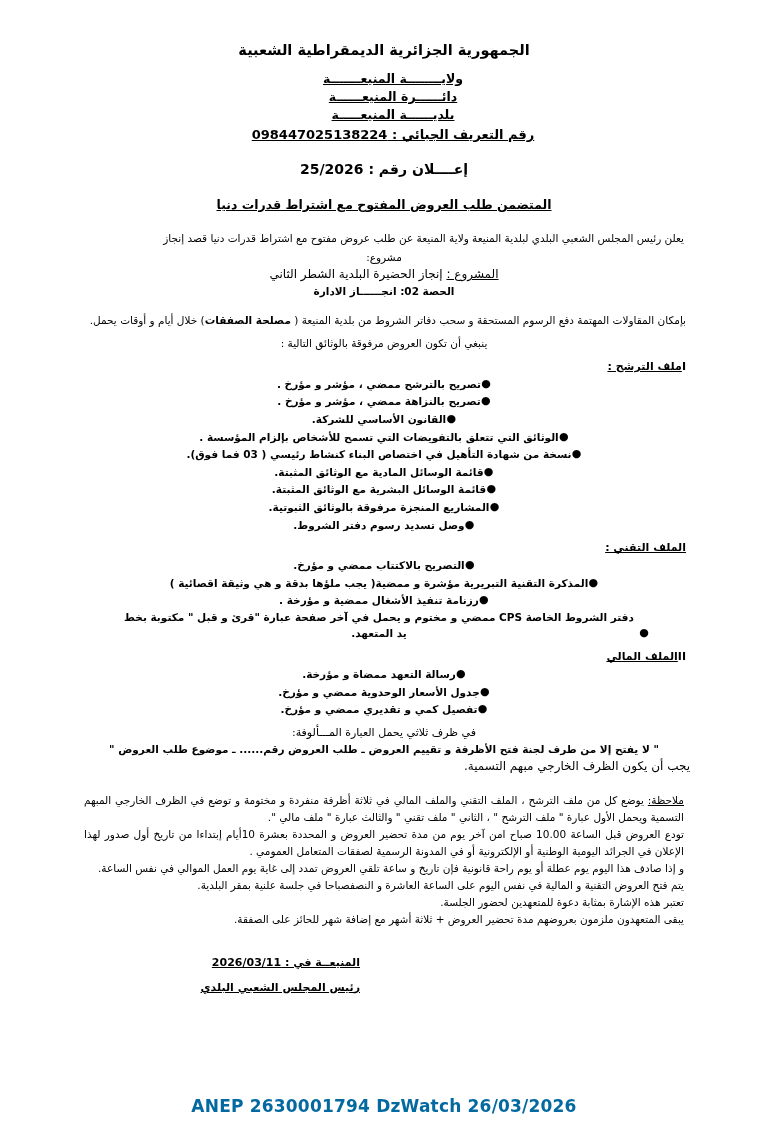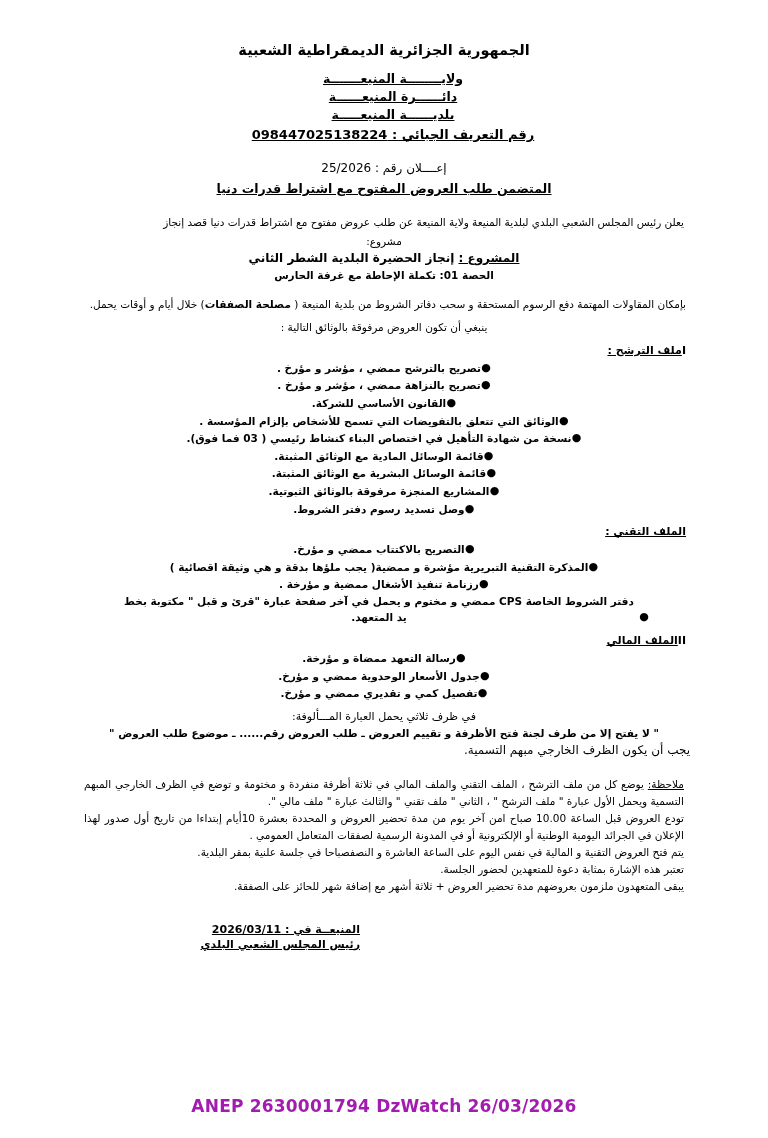--- a/index.html
+++ b/index.html
@@ -46,23 +46,23 @@
   }
   .fiscal-line {
     font-size: 13px;
     font-weight: bold;
     line-height: 1.5;
     margin-top: 2px;
     white-space: nowrap;
   }
   .announce-title {
     text-align: center;
-    font-size: 12px;
-    font-weight: normal;
-    margin: 16px 0 6px 0;
+    font-size: 14px;
+    font-weight: bold;
+    margin: 16px 0 20px 0;
   }
   .announce-sub {
     text-align: center;
     font-size: 12.5px;
     font-weight: bold;
     text-decoration: underline;
     margin: 0 0 18px 0;
   }
   .intro-para {
     font-size: 10.5px;
@@ -73,21 +73,21 @@
   }
   .intro-sub {
     font-size: 10.5px;
     line-height: 1.6;
     text-align: center;
     margin: 0 0 2px 0;
   }
   .project-line {
     text-align: center;
     font-size: 12px;
-    font-weight: bold;
+    font-weight: normal;
     margin: 2px 0 3px 0;
   }
   .project-line .label {
     text-decoration: underline;
   }
   .lot-line {
     text-align: center;
     font-size: 10.5px;
     font-weight: bold;
     line-height: 1.5;
@@ -179,34 +179,34 @@
   .sig-date {
     font-size: 11px;
     font-weight: bold;
     text-decoration: underline;
     white-space: nowrap;
   }
   .sig-title {
     font-size: 11px;
     font-weight: bold;
     text-decoration: underline;
-    margin-top: 2px;
+    margin-top: 12px;
     white-space: nowrap;
   }
   .anep-footer {
     position: absolute;
     left: 0;
     right: 0;
     bottom: 22px;
     text-align: center;
     direction: ltr;
     font-family: "DejaVu Sans", "Liberation Sans", sans-serif;
     font-size: 17px;
     font-weight: bold;
-    color: #a21caf;
+    color: #0369a1;
     letter-spacing: 0.2px;
   }
 </style>
 </head>
 <body>
 
 <div class="page">
 
   <div class="doc-body">
 
@@ -223,21 +223,21 @@
     <div class="announce-sub">المتضمن طلب العروض المفتوح مع اشتراط قدرات دنيا</div>
 
     <div class="intro-para">يعلن رئيس المجلس الشعبي البلدي لبلدية المنيعة ولاية المنيعة عن طلب عروض مفتوح مع اشتراط قدرات دنيا قصد إنجاز</div>
     <div class="intro-sub">مشروع:</div>
 
     <div class="project-line">
       <span class="label">المشروع :</span>
       <span>إنجاز الحضيرة البلدية الشطر الثاني</span>
     </div>
 
-    <div class="lot-line">الحصة 01: تكملة الإحاطة مع غرفة الحارس</div>
+    <div class="lot-line">الحصة 02: انجــــــاز الادارة</div>
 
     <div class="spacer-sm"></div>
 
     <div class="note-para">
       <span>بإمكان المقاولات المهتمة دفع الرسوم المستحقة و سحب دفاتر الشروط من بلدية المنيعة ( </span><span class="bold">مصلحة الصفقات</span><span>) خلال أيام و أوقات يحمل.</span>
     </div>
 
     <div class="spacer-xs"></div>
 
     <div class="center-para">ينبغي أن تكون العروض مرفوقة بالوثائق التالية :</div>
@@ -281,20 +281,21 @@
       <div class="quote-main">" لا يفتح إلا من طرف لجنة فتح الأظرفة و تقييم العروض ـ طلب العروض رقم...... ـ موضوع طلب العروض "</div>
       <div class="quote-tail">يجب أن يكون الظرف الخارجي مبهم التسمية.</div>
     </div>
 
     <div class="notice-block">
       <p class="note-para">
         <span class="notice-label">ملاحظة:</span>
         <span>يوضع كل من ملف الترشح ، الملف التقني والملف المالي في ثلاثة أظرفة منفردة و مختومة و توضع في الظرف الخارجي المبهم التسمية ويحمل الأول عبارة " ملف الترشح " ، الثاني " ملف تقني " والثالث عبارة " ملف مالي ".</span>
       </p>
       <p class="note-para">تودع العروض قبل الساعة 10.00 صباح امن آخر يوم من مدة تحضير العروض و المحددة بعشرة 10أيام إبتداءا من تاريخ أول صدور لهذا الإعلان في الجرائد اليومية الوطنية أو الإلكترونية أو في المدونة الرسمية لصفقات المتعامل العمومي .</p>
+      <p class="note-para">و إذا صادف هذا اليوم يوم عطلة أو يوم راحة قانونية فإن تاريخ و ساعة تلقي العروض تمدد إلى غاية يوم العمل الموالي في نفس الساعة.</p>
       <p class="note-para">يتم فتح العروض التقنية و المالية في نفس اليوم على الساعة العاشرة و النصفصباحا في جلسة علنية بمقر البلدية.</p>
       <p class="note-para">تعتبر هذه الإشارة بمثابة دعوة للمتعهدين لحضور الجلسة.</p>
       <p class="note-para">يبقى المتعهدون ملزمون بعروضهم مدة تحضير العروض + ثلاثة أشهر مع إضافة شهر للحائز على الصفقة.</p>
     </div>
 
     <div class="sig-block">
       <div class="sig-date">المنيعــة في : 2026/03/11</div>
       <div class="sig-title">رئيس المجلس الشعبي البلدي</div>
     </div>
 

